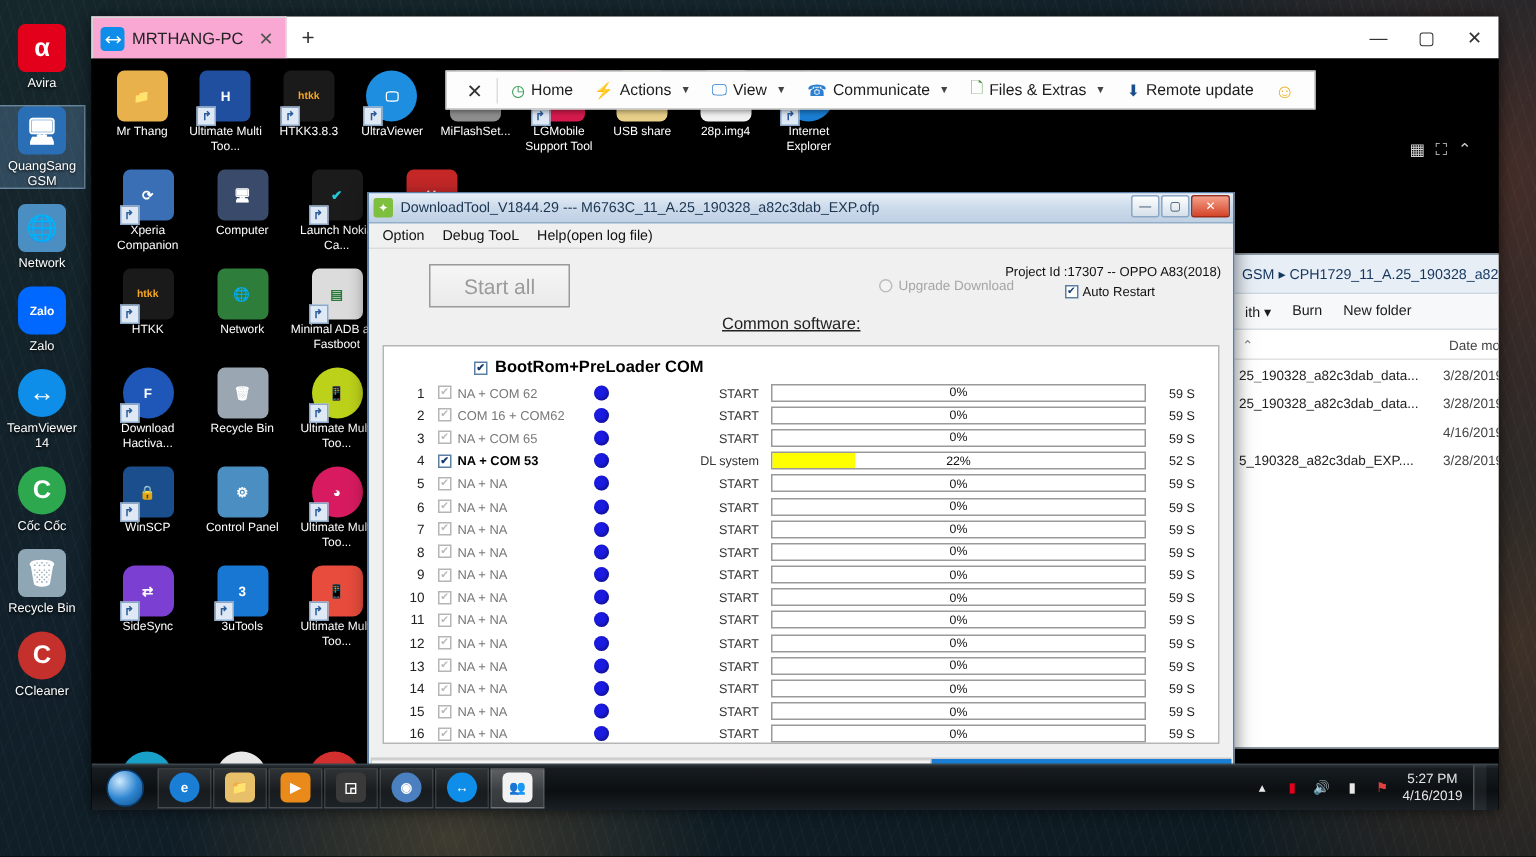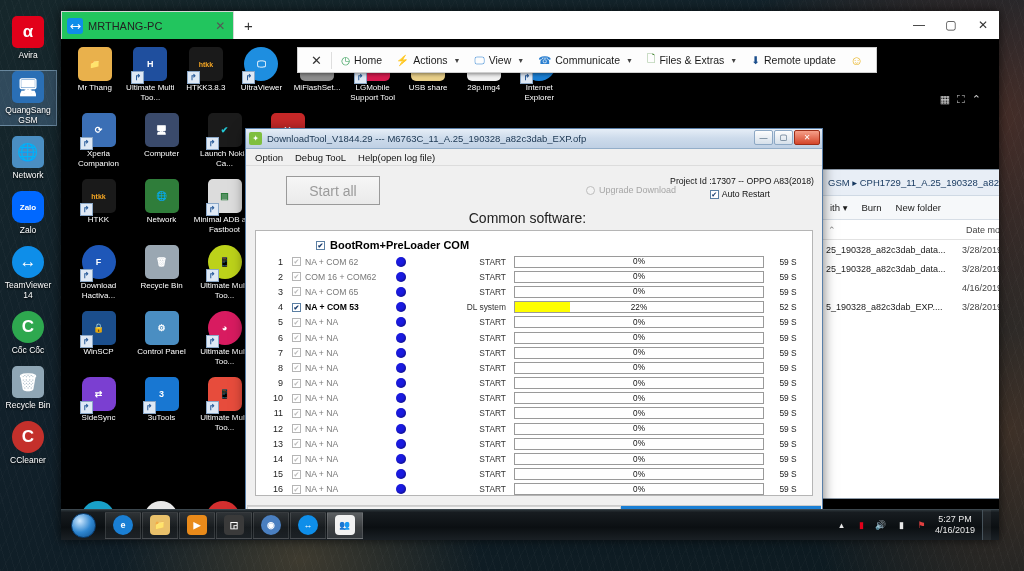--- a/index.html
+++ b/index.html
@@ -30,23 +30,23 @@
   .host-ico{ width:56px; margin-bottom:11px; text-align:center; cursor:default;}
   .host-ico .gl{ width:32px;height:32px;margin:0 auto 2px; border-radius:5px;
       display:flex;align-items:center;justify-content:center; font-size:17px; color:#fff; font-weight:bold;}
   .host-ico .lbl{ color:#fff; font-size:8.5px; line-height:10px; text-shadow:0 1px 2px #000;}
   .host-ico.sel{ background:rgba(120,170,220,.28); outline:1px solid rgba(160,200,235,.6);}
 
   
   #tv-window{ position:absolute; left:61px; top:11px; width:938px; height:529px; z-index:10;
       background:#000; box-shadow:0 0 10px rgba(0,0,0,.7);}
   #tv-titlebar{ height:28px; background:#ffffff; display:flex; align-items:flex-end; position:relative;}
-  .tv-tab{ height:28px; min-width:100px; padding:0 8px 0 26px; background:#22c55e;
+  .tv-tab{ height:28px; min-width:100px; padding:0 8px 0 26px; background:#f9a8d4;
       border-left:1px solid #d6d6d6;border-right:1px solid #d6d6d6;border-top:1px solid #d6d6d6;
-      display:flex;align-items:center; font-size:11px; color:#222; position:relative;gap:43px;}
+      display:flex;align-items:center; font-size:11px; color:#222; position:relative;}
   .tv-tab .tvlogo{ position:absolute; left:5px; top:6px; width:16px;height:16px; border-radius:3px;
       background:#0e8ee9; display:flex;align-items:center;justify-content:center;}
   .tv-tab .x{ margin-left:10px; color:#555; font-size:12px; cursor:pointer;}
   .tv-newtab{ width:28px; height:28px; display:flex;align-items:center;justify-content:center;
       font-size:15px;color:#333; cursor:pointer;}
   .tv-trial{ position:absolute; left:0; right:0; text-align:center; top:7px; font-size:16px; color:#333;margin-top:28px;}
   .tv-wbtns{ position:absolute; right:0; top:0; height:28px; display:flex; align-items:center;}
   .tv-wbtn{ width:32px;height:28px; display:flex;align-items:center;justify-content:center;
       font-size:12px; color:#333; cursor:pointer;}
 
@@ -115,21 +115,21 @@
       display:flex;align-items:center;justify-content:center; cursor:pointer;}
   #btn-start{ left:40px; color:#9b9b9b; background:linear-gradient(#f6f6f6,#eaeaea);}
   #btn-stop{ left:148px; color:#111; font-weight:bold;}
   #upg{ position:absolute; left:340px; top:19px; font-size:9px; color:#a6a6a6; display:flex;align-items:center;gap:4px;}
   #upg .rd{ width:9px;height:9px;border-radius:50%;border:1px solid #bdbdbd; background:#f3f3f3;}
   #projid{ position:absolute; right:8px; top:10px; font-size:8.7px; color:#111; text-align:left;}
   #autores{ position:absolute; right:52px; top:23px; font-size:8.7px; color:#111; display:flex;align-items:center;gap:3px;}
   .cbx{ width:9px;height:9px; border:1px solid #5b7fa3; background:#fff; display:inline-flex;
       align-items:center;justify-content:center; font-size:7px; color:#14386b; line-height:1;}
   .cbx.dim{ border-color:#b5b5b5; color:#b9b9b9;}
-  #common-sw{ position:absolute; left:0;right:13px; top:44px; text-align:center; font-size:14px; color:#222;}
+  #common-sw{ position:absolute; left:0;right:13px; top:44px; text-align:center; font-size:11px; color:#222;text-decoration:underline;}
 
   #dl-panel{ position:absolute; left:9px; top:64px; right:9px; bottom:28px; background:#fff; border:1px solid #b5b5b5;}
   #bootrom{ display:flex; align-items:center; gap:5px; margin:8px 12px 3px 60px; font-size:11px; font-weight:bold; color:#000;}
   .trow{ display:flex; align-items:center; height:15.2px; font-size:8.6px; color:#777;}
   .t-no{ width:36px; text-align:right; padding-right:9px; color:#222; font-size:9px;}
   .t-port{ width:92px; display:flex; align-items:center; gap:4px;}
   .t-port.on{ color:#000; font-weight:bold;}
   .t-led{ width:34px; display:flex; justify-content:center;}
   .t-led i{ width:10px;height:10px;border-radius:50%; background:#1a1ae0; display:block;
       box-shadow:inset -1px -1px 2px rgba(0,0,0,.35);}

